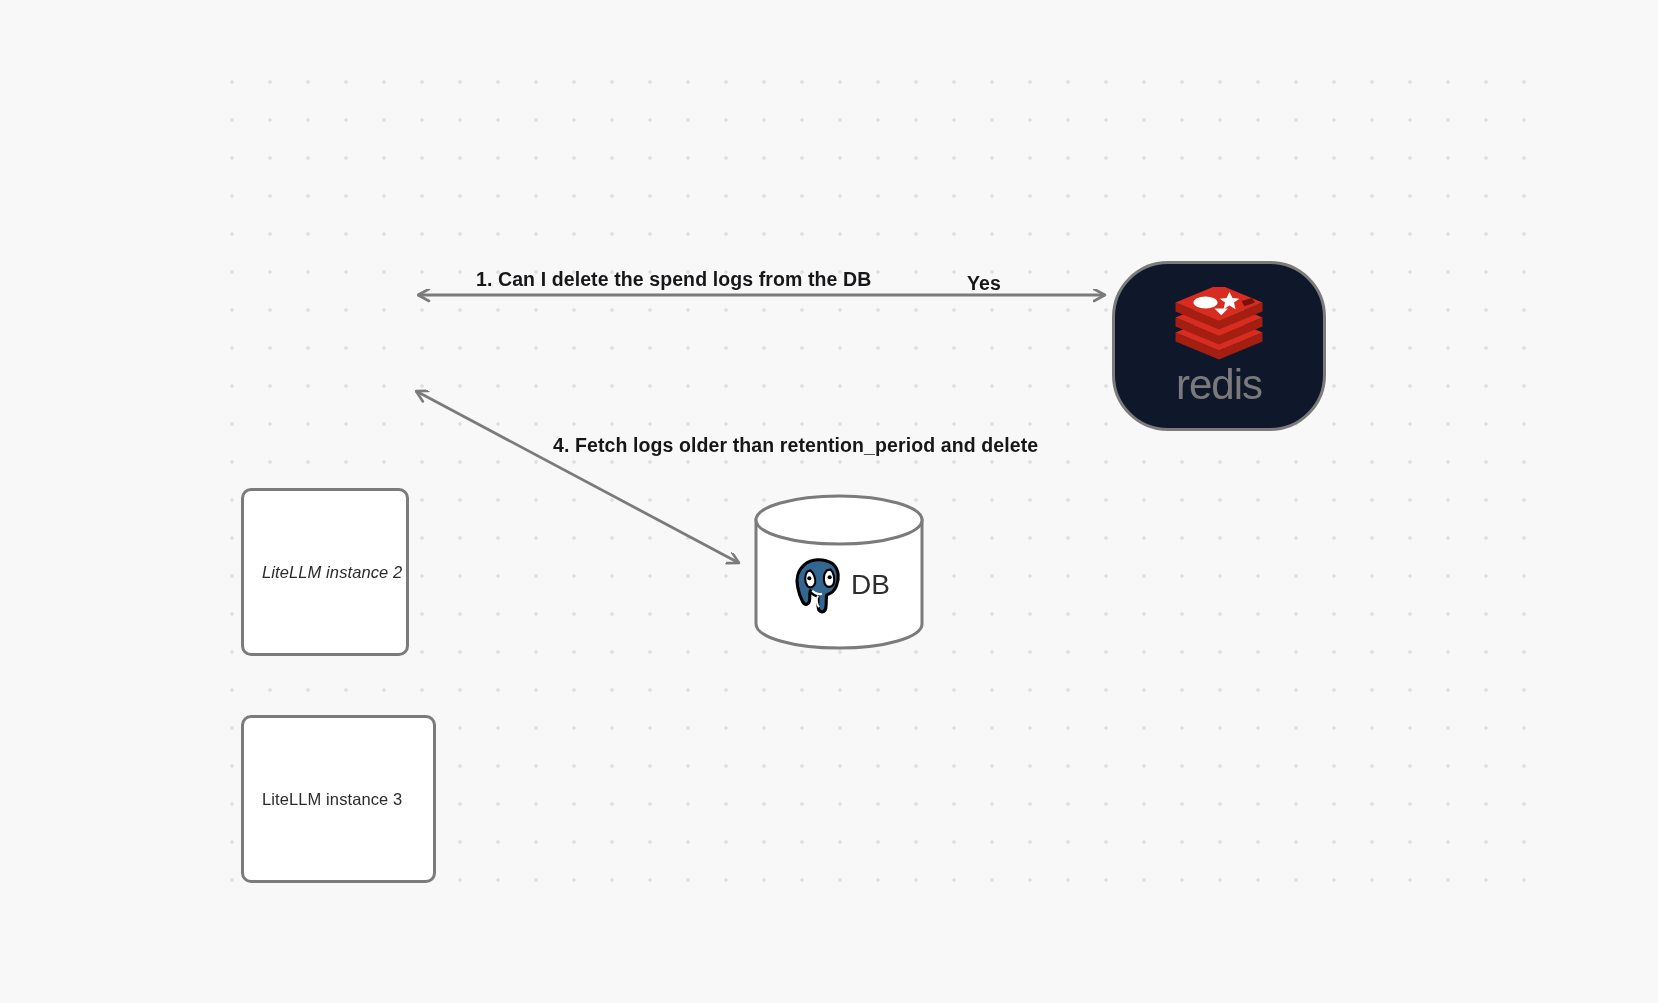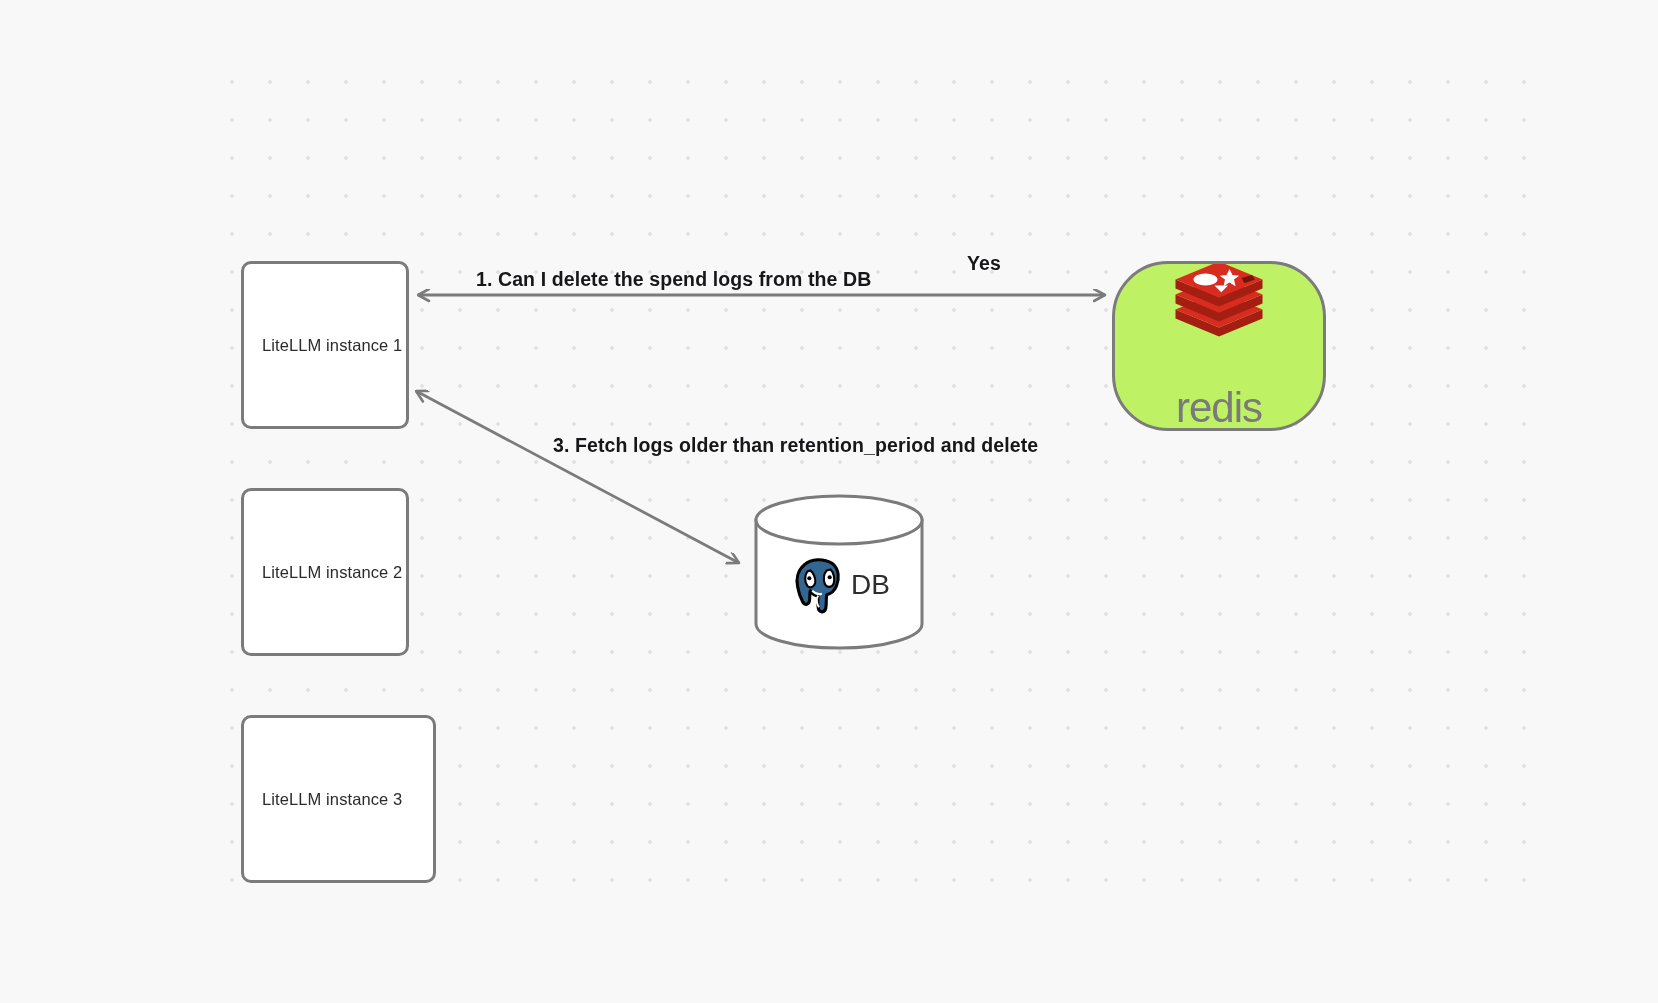--- a/index.html
+++ b/index.html
@@ -58,38 +58,38 @@
   .node-box .node-label {
     font-size: 16.5px;
     color: #2b2b2b;
     font-family: "Liberation Sans", sans-serif;
     padding-left: 18px;
     letter-spacing: 0.1px;
     white-space: nowrap;
   }
 
   #instance-1 { left: 241px; top: 261px;  width: 168px; height: 168px; }
-  #instance-2 { left: 241px; top: 488px;  width: 168px; height: 168px; }
+  #instance-2 { left: 241px; top: 488px;  width: 168px; height: 168px; font-style: italic; }
   #instance-3 { left: 241px; top: 715px;  width: 195px; height: 168px; }
 
   
   #redis-node {
     position: absolute;
     left: 1112px;
     top: 261px;
     width: 214px;
     height: 170px;
-    background: #bef264;
+    background: #0f172a;
     border: 3px solid #7b7b7b;
     border-radius: 56px;
     box-sizing: border-box;
     display: flex;
     flex-direction: column;
     align-items: center;
-    justify-content: space-between;
+    justify-content: center;
   }
   #redis-logo { width: 96px; height: 76px; display:block; }
   #redis-wordmark {
     font-family: "Liberation Sans", sans-serif;
     font-size: 42px;
     font-weight: 400;
     color: #7a7a7a;
     letter-spacing: -1px;
     line-height: 0.95;
     margin-top: 2px;
@@ -126,21 +126,21 @@
   .edge-label {
     position: absolute;
     font-family: "Liberation Sans", sans-serif;
     font-weight: bold;
     font-size: 19.5px;
     color: #17171a;
     white-space: nowrap;
     letter-spacing: 0.1px;
   }
   #label-step1 { left: 476px; top: 268px; text-align: right; }
-  #label-yes   { left: 967px; top: 252px; }
+  #label-yes   { left: 967px; top: 272px; }
   #label-step2 { left: 553px; top: 434px; }
 </style>
 </head>
 <body>
 
 <div id="canvas">
 
   <div id="dot-grid"></div>
 
   <svg id="edges" viewBox="0 0 1658 1003" xmlns="http://www.w3.org/2000/svg">
@@ -155,25 +155,22 @@
 
     <line x1="418" y1="295" x2="1105" y2="295" stroke="#7b7b7b" stroke-width="2.8" marker-start="url(#arrow-open-left)" marker-end="url(#arrow-open-right)"></line>
 
     <line x1="416" y1="391" x2="739" y2="563" stroke="#7b7b7b" stroke-width="2.8" marker-start="url(#arrow-open-left)" marker-end="url(#arrow-open-right)"></line>
   </svg>
 
   <div class="edge-label" id="label-step1">1.  Can I delete the spend logs from the DB</div>
 
   <div class="edge-label" id="label-yes">Yes</div>
 
-  <div class="edge-label" id="label-step2">3.  Fetch logs older than retention_period and delete</div>
-
-  <div class="node-box" id="instance-1">
-    <span class="node-label">LiteLLM instance 1</span>
-  </div>
+  <div class="edge-label" id="label-step2">4.  Fetch logs older than retention_period and delete</div>
+
 
   <div class="node-box" id="instance-2">
     <span class="node-label">LiteLLM instance 2</span>
   </div>
 
   <div class="node-box" id="instance-3">
     <span class="node-label">LiteLLM instance 3</span>
   </div>
 
   <div id="redis-node">

